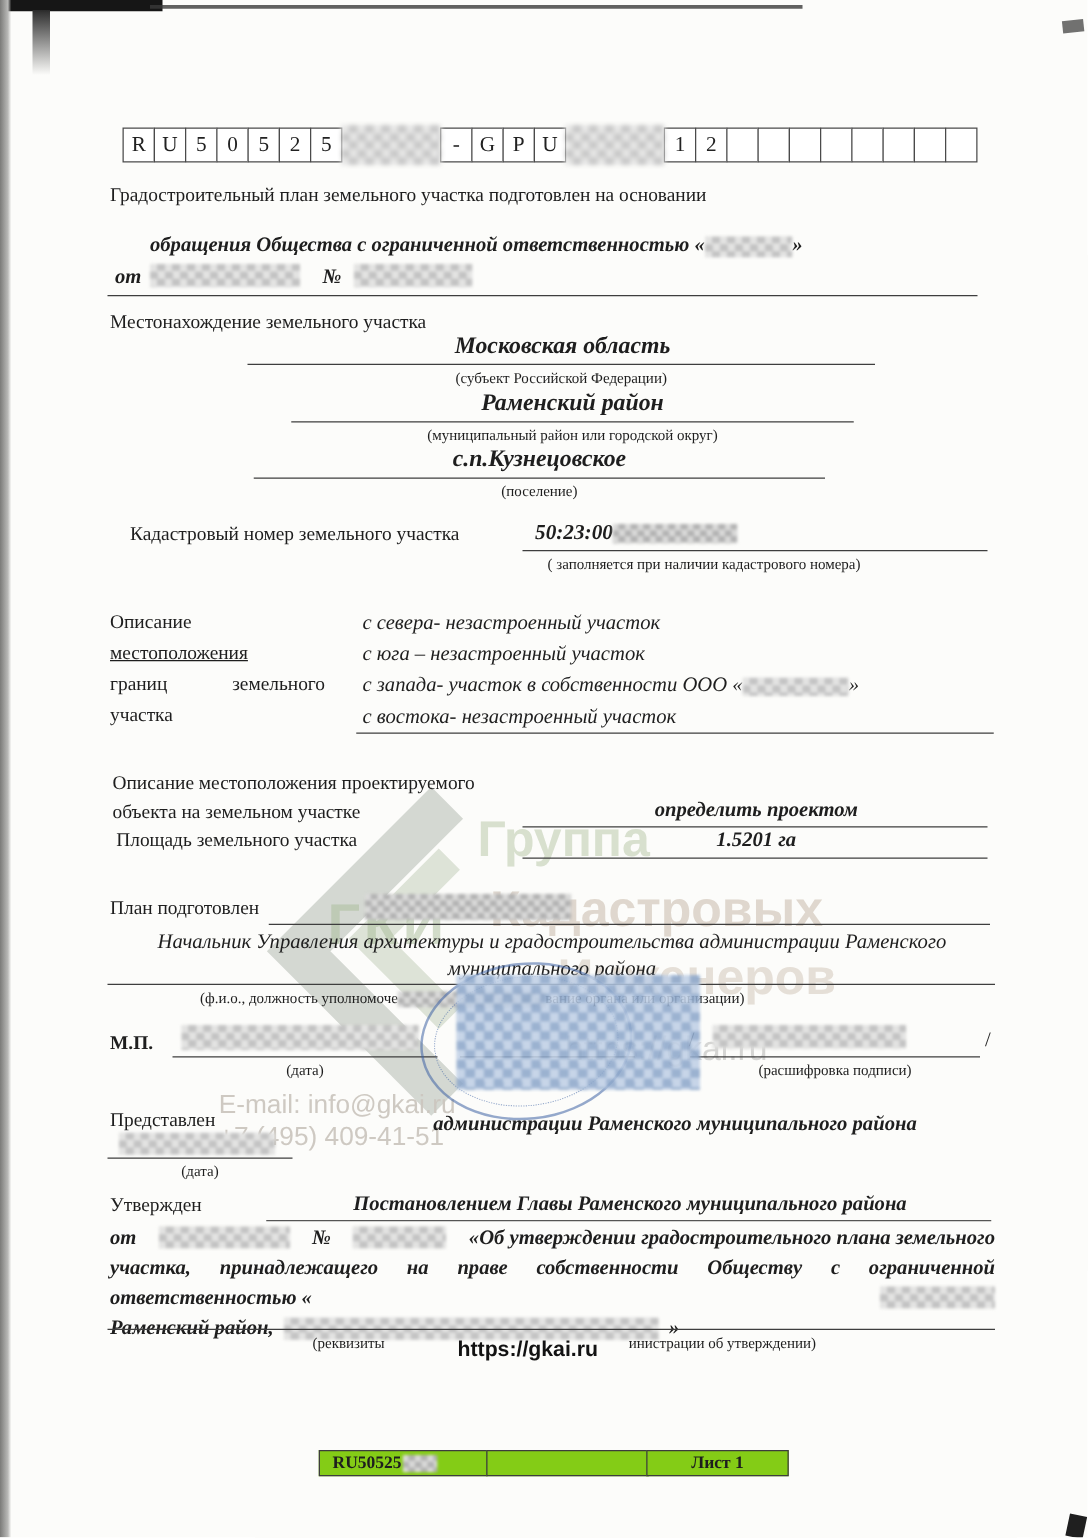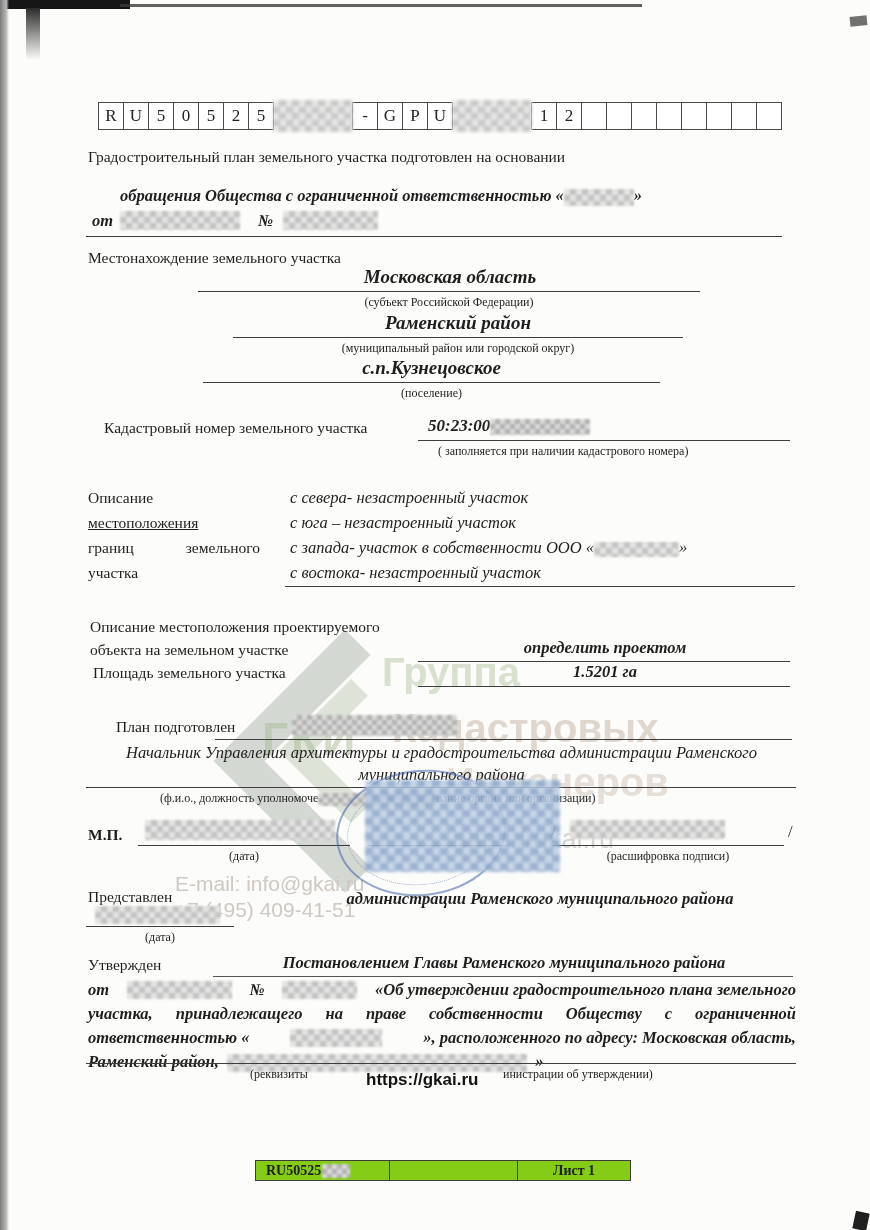--- a/index.html
+++ b/index.html
@@ -125,21 +125,21 @@
     <div class="line" style="left:285px;top:586px;width:510px;"></div>
 
     <div class="t f15" style="left:90px;top:618px;">Описание местоположения проектируемого</div>
     <div class="t f15" style="left:90px;top:641px;">объекта на земельном участке</div>
     <div class="t b i f16 c" style="left:420px;top:638px;width:370px;">определить проектом</div>
     <div class="line" style="left:418px;top:661px;width:372px;"></div>
     <div class="t f15" style="left:93px;top:664px;">Площадь земельного участка</div>
     <div class="t b i f16 c" style="left:420px;top:662px;width:370px;">1.5201 га</div>
     <div class="line" style="left:418px;top:686px;width:372px;"></div>
 
-    <div class="t f15" style="left:88px;top:718px;margin-left:28px;">План подготовлен</div>
+    <div class="t f15" style="left:88px;top:718px;">План подготовлен</div>
     <div class="blur abs d" style="left:292px;top:715px;width:165px;height:21px;"></div>
     <div class="line" style="left:215px;top:739px;width:577px;"></div>
     <div class="t i f16 c" style="left:88px;top:743px;width:707px;">Начальник Управления архитектуры  и градостроительства администрации Раменского</div>
     <div class="t i f16 c" style="left:88px;top:765px;width:707px;">муниципального района</div>
     <div class="line" style="left:86px;top:787px;width:710px;"></div>
     <div class="t f12" style="left:160px;top:791px;">
       <span>(ф.и.о., должность уполномоче</span><span class="blur d" style="width:118px;height:13px;"></span><span>вание органа или организации)</span>
     </div>
 
     <div class="t f15" style="left:88px;top:826px;font-weight:bold;">М.П.</div>
@@ -166,21 +166,20 @@
       <span>от</span>
       <span class="blur" style="width:105px;height:18px;"></span>
       <span>№</span>
       <span class="blur" style="width:75px;height:18px;"></span>
       <span>«Об утверждении градостроительного плана земельного</span>
     </div>
     <div class="t b i f16 jst" style="left:88px;top:1004px;width:708px;">участка, принадлежащего на праве собственности Обществу с ограниченной</div>
     <div class="t b i f16" style="left:88px;top:1028px;width:708px;display:flex;justify-content:space-between;align-items:center;white-space:nowrap;">
       <span>ответственностью «</span>
       <span class="blur" style="width:92px;height:18px;"></span>
-      <span>», расположенного по адресу: Московская область,</span>
     </div>
     <div class="t b i f16" style="left:88px;top:1052px;">
       <span>Раменский район,</span>
       <span class="blur" style="width:300px;height:18px;margin:0 4px;"></span>
       <span>»</span>
     </div>
     <div class="line" style="left:86px;top:1063px;width:710px;"></div>
     <div class="t f12" style="left:250px;top:1067px;">(реквизиты</div>
     <div class="t f12" style="left:503px;top:1067px;">инистрации об утверждении)</div>
     <div class="t" style="left:366px;top:1070px;font-family:'Liberation Sans',sans-serif;font-weight:bold;font-size:17px;color:#121212;z-index:3;">https://gkai.ru</div>

